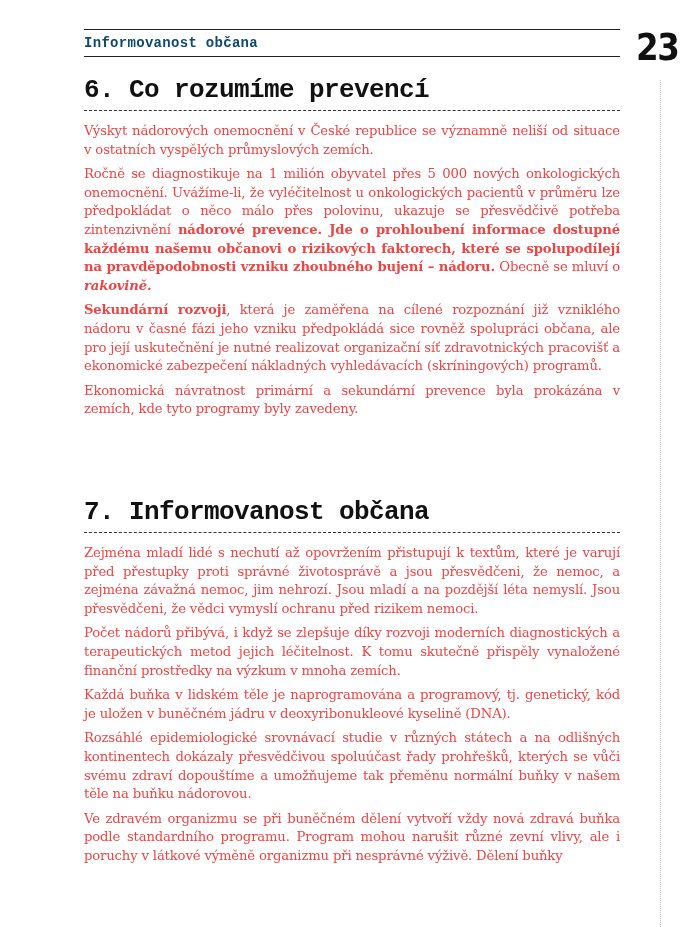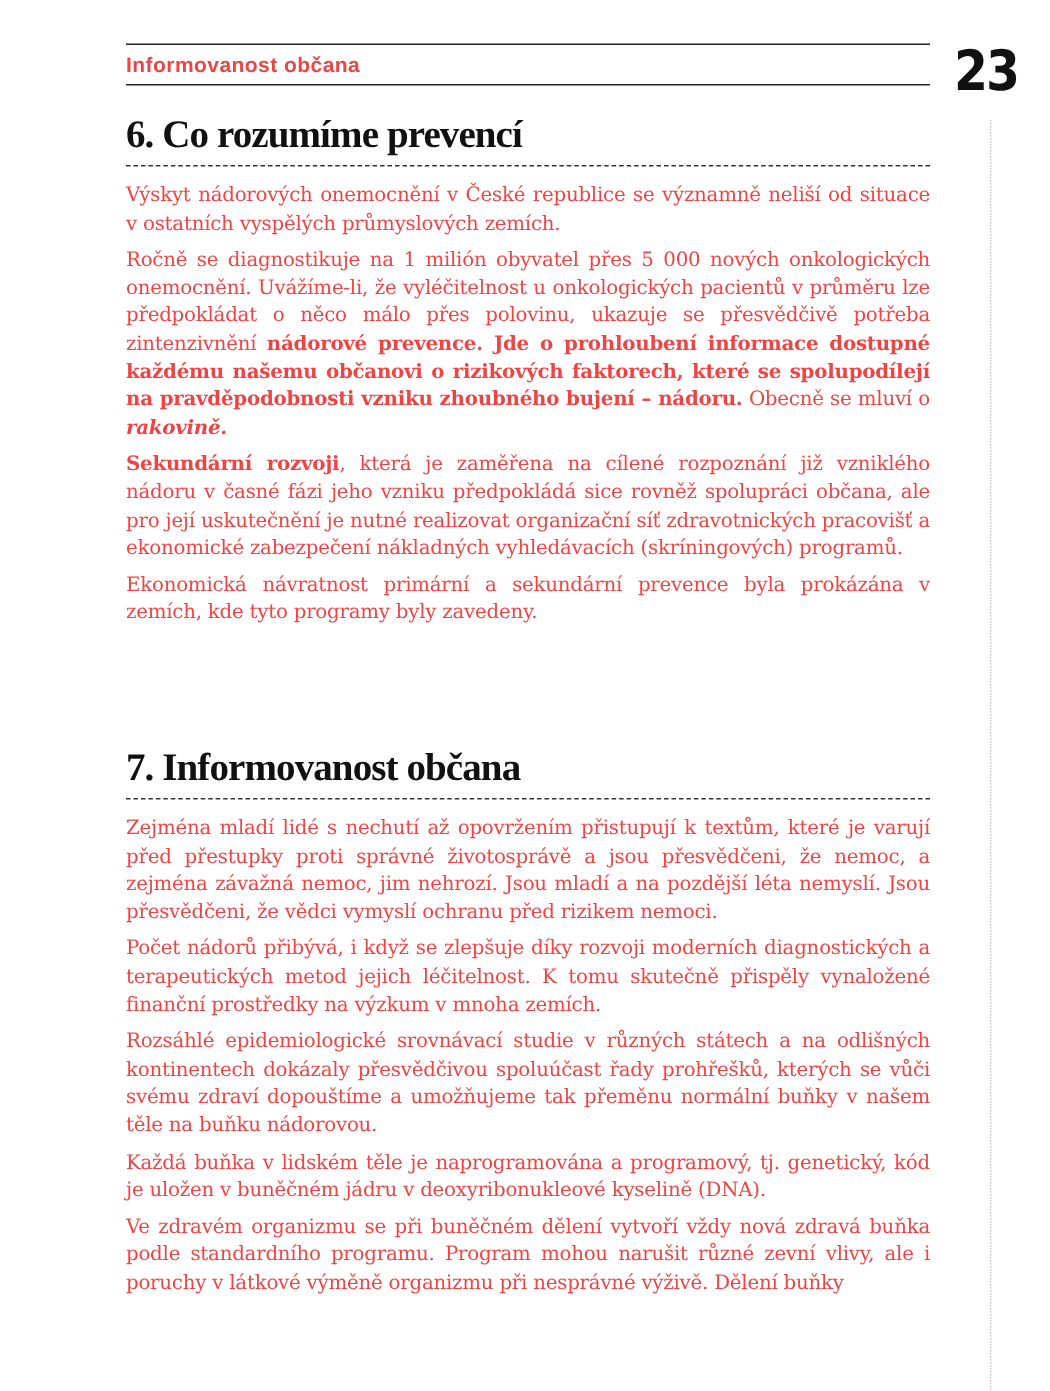--- a/index.html
+++ b/index.html
@@ -4,35 +4,35 @@
   <style>
     html, body { margin:0; padding:0; background:#ffffff; }
     body { width:700px; height:927px; position:relative; overflow:hidden; color:#1a1a1a; }
     .running-header {
       position:absolute; left:84px; top:29px; width:536px; height:28px;
       border-top:1.5px solid #222; border-bottom:1.5px solid #222;
       box-sizing:border-box;
     }
     .running-header .rh-title {
       position:absolute; left:0; top:5px;
-      font-family:Liberation Sans, sans-serif; font-weight:bold; font-size:14px;
-      letter-spacing:0.3px; color:#ef4444;
+      font-family:Liberation Mono, monospace; font-weight:bold; font-size:14px;
+      letter-spacing:0.3px; color:#0c4a6e;
     }
     .page-number {
       position:absolute; left:636px; top:26px;
       font-family:"DejaVu Sans", sans-serif; font-weight:bold; font-size:37px;
       letter-spacing:-1.5px; color:#111; transform:scaleX(0.88); transform-origin:left top;
     }
     .margin-rule {
       position:absolute; left:660px; top:80px; height:847px; width:0;
       border-left:1px dotted #c8c8c8;
     }
     .section { position:absolute; left:84px; width:536px; }
     .section h2 {
-      margin:0; font-family:Liberation Serif, serif; font-weight:bold;
+      margin:0; font-family:Liberation Mono, monospace; font-weight:bold;
       font-size:26px; letter-spacing:-0.6px; color:#111; line-height:32px;
       padding-bottom:4px; border-bottom:1.5px dashed #333;
     }
     .section .body { margin-top:11px; }
     .section p {
       margin:0 0 6px 0;
       font-family:"DejaVu Serif", serif; font-size:13.2px; line-height:18.6px;
       text-align:justify; color:#ef4444; letter-spacing:-0.15px;
     }
     .section p b { font-weight:bold; }
@@ -55,17 +55,17 @@
     <p><b>Sekundární rozvoji</b><span>, která je zaměřena na cílené rozpoznání již vzniklého nádoru v časné fázi jeho vzniku předpokládá sice rovněž spolupráci občana, ale pro její uskutečnění je nutné realizovat organizační síť zdravotnických pracovišť a ekonomické zabezpečení nákladných vyhledávacích (skríningových) programů.</span></p>
     <p><span>Ekonomická návratnost primární a sekundární prevence byla prokázána v zemích, kde tyto programy byly zavedeny.</span></p>
   </div>
 </div>
 
 <div class="section" style="top:496px;">
   <h2>7. Informovanost občana</h2>
   <div class="body">
     <p><span>Zejména mladí lidé s nechutí až opovržením přistupují k textům, které je varují před přestupky proti správné životosprávě a jsou přesvědčeni, že nemoc, a zejména závažná nemoc, jim nehrozí. Jsou mladí a na pozdější léta nemyslí. Jsou přesvědčeni, že vědci vymyslí ochranu před rizikem nemoci.</span></p>
     <p><span>Počet nádorů přibývá, i když se zlepšuje díky rozvoji moderních diagnostických a terapeutických metod jejich léčitelnost. K tomu skutečně přispěly vynaložené finanční prostředky na výzkum v mnoha zemích.</span></p>
+    <p><span>Každá buňka v lidském těle je naprogramována a programový, tj. genetický, kód je uložen v buněčném jádru v deoxyribonukleové kyselině (DNA).</span></p>
     <p><span>Rozsáhlé epidemiologické srovnávací studie v různých státech a na odlišných kontinentech dokázaly přesvědčivou spoluúčast řady prohřešků, kterých se vůči svému zdraví dopouštíme a umožňujeme tak přeměnu normální buňky v našem těle na buňku nádorovou.</span></p>
-    <p><span>Každá buňka v lidském těle je naprogramována a programový, tj. genetický, kód je uložen v buněčném jádru v deoxyribonukleové kyselině (DNA).</span></p>
     <p><span>Ve zdravém organizmu se při buněčném dělení vytvoří vždy nová zdravá buňka podle standardního programu. Program mohou narušit různé zevní vlivy, ale i poruchy v látkové výměně organizmu při nesprávné výživě. Dělení buňky</span></p>
   </div>
 </div>
 
 </body></html>

